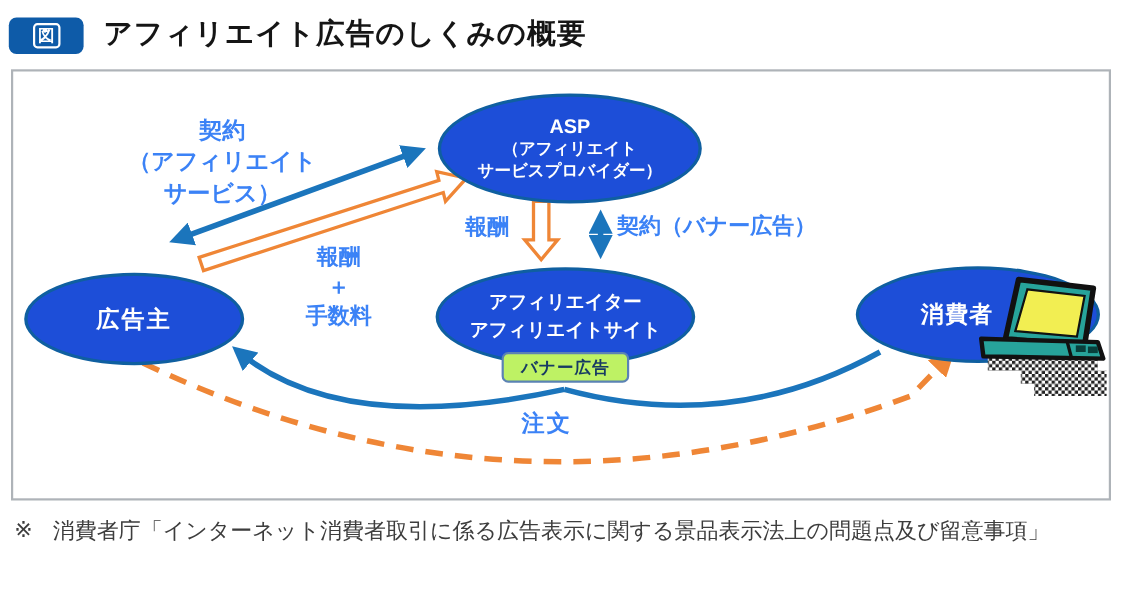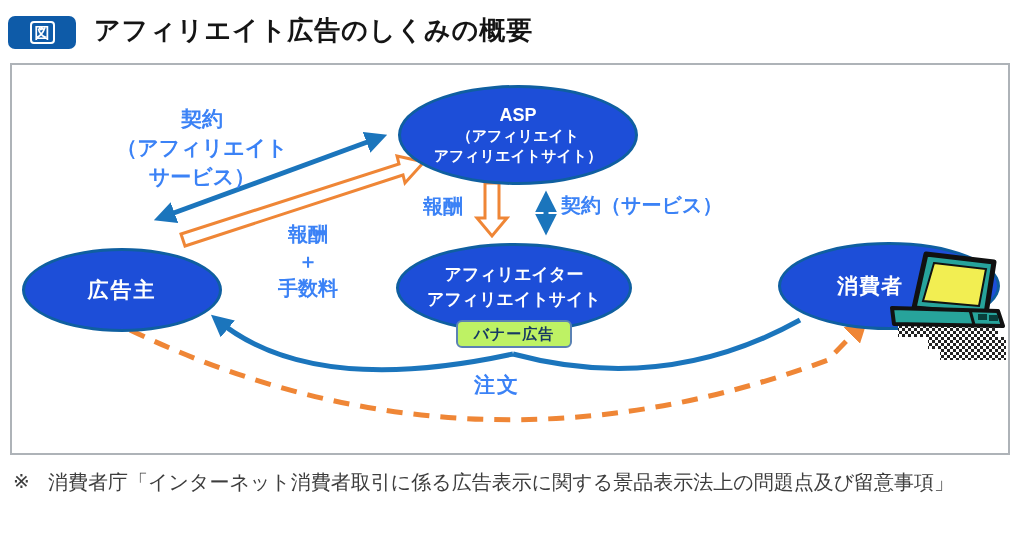--- a/index.html
+++ b/index.html
@@ -89,21 +89,21 @@
     <path d="M 120,267 Q 460,430 818,297 L 853,261" fill="none" stroke="#ef8636" stroke-width="5" stroke-dasharray="16 11" marker-end="url(#arrO)"></path>
   </svg>
 
   <div class="node node-advertiser">
     <span class="txt">広告主</span>
   </div>
 
   <div class="node node-asp">
     <span class="asp-l1">ASP</span>
     <span class="asp-l2">（アフィリエイト</span>
-    <span class="asp-l2">アフィリエイトサイト）</span>
+    <span class="asp-l2">サービスプロバイダー）</span>
   </div>
 
   <div class="node node-affiliate">
     <span class="aff-l">アフィリエイター</span>
     <span class="aff-l">アフィリエイトサイト</span>
   </div>
 
   <div class="node node-consumer">
     <span class="txt">消費者</span>
   </div>
@@ -137,19 +137,19 @@
     <div>サービス）</div>
   </div>
 
   <div class="lbl lbl-reward-fee">
     <div>報酬</div>
     <div>＋</div>
     <div>手数料</div>
   </div>
 
   <div class="lbl lbl-reward">報酬</div>
-  <div class="lbl lbl-partner">契約（サービス）</div>
+  <div class="lbl lbl-partner">契約（バナー広告）</div>
   <div class="lbl lbl-order">注文</div>
 
   <div class="footnote-marker">※</div>
   <div class="footnote-l1">消費者庁「インターネット消費者取引に係る広告表示に関する景品表示法上の問題点及び留意事項」</div>
 
 </div>
 
 </body></html>

